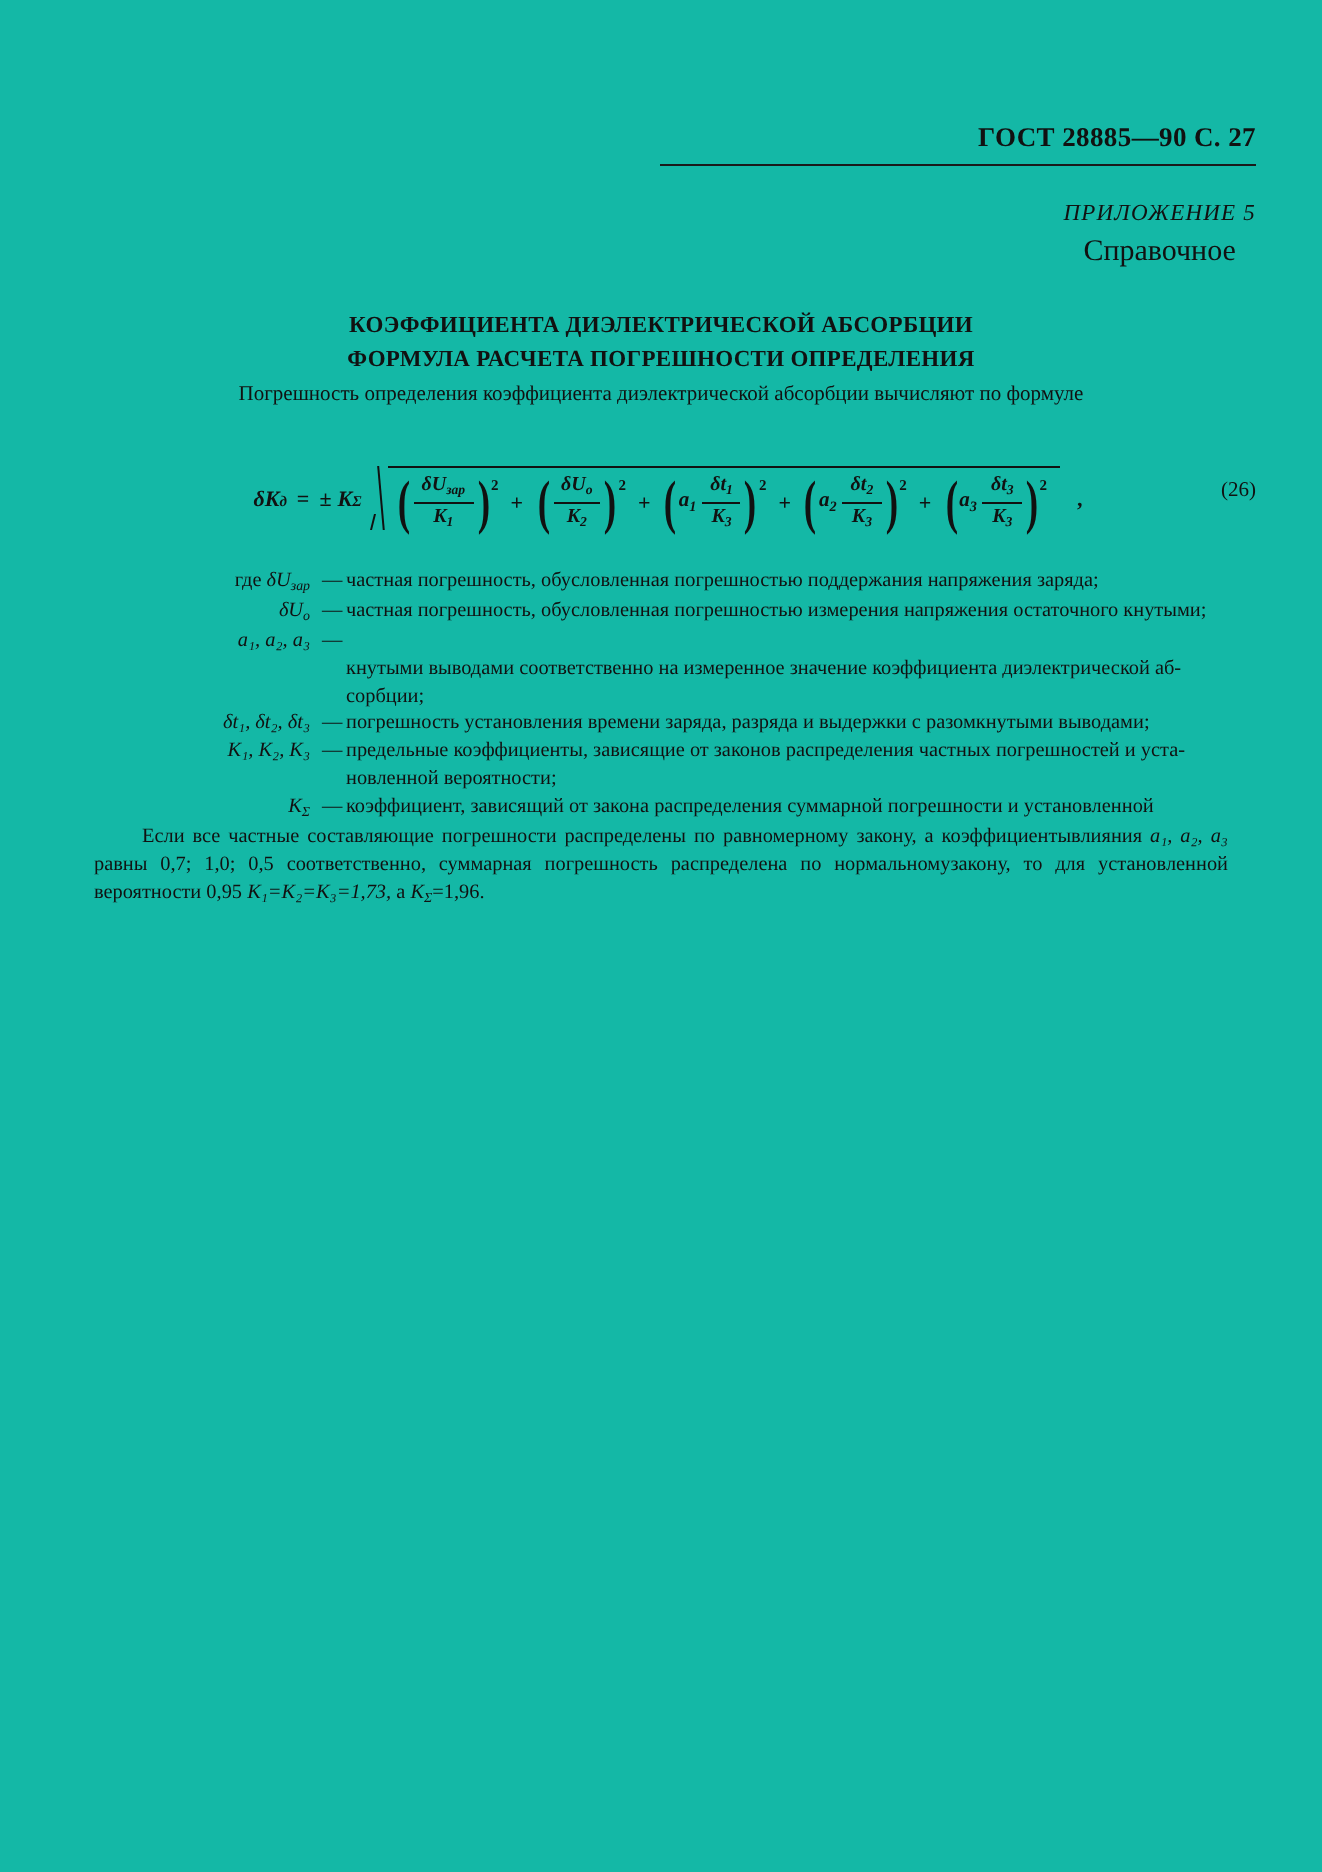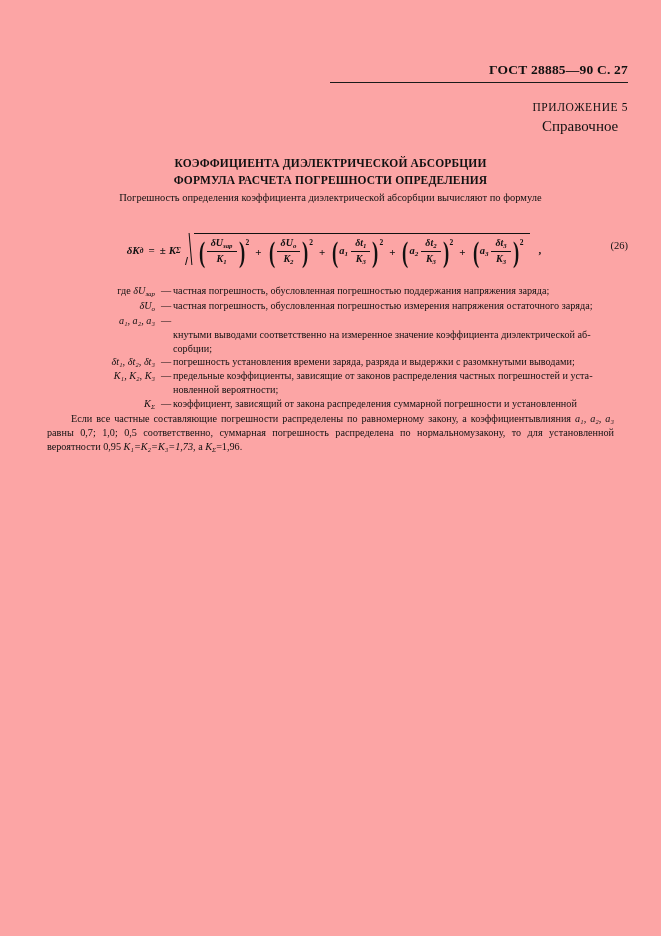--- a/index.html
+++ b/index.html
@@ -15,21 +15,21 @@
     font-family: "Liberation Serif", "DejaVu Serif", serif;
     color: #111111;
     overflow: hidden;
   }
 
   .page {
     position: absolute;
     inset: 0;
     width: 661px;
     height: 936px;
-    background: #fca5a5;
+    background: #14b8a6;
   }
 
   
   .header-rule-wrap {
     position: absolute;
     top: 60px;
     left: 0;
     right: 0;
     text-align: right;
     padding-right: 33px;
@@ -52,20 +52,21 @@
 
   
   .appendix {
     position: absolute;
     top: 100px;
     right: 33px;
     text-align: center;
     line-height: 1.35;
   }
   .appendix .a1 {
+    font-style: italic;
     font-size: 11.5px;
     letter-spacing: 0.6px;
     display: block;
   }
   .appendix .a2 {
     font-size: 15px;
     display: block;
   }
 
   
@@ -367,21 +368,21 @@
 
     <div class="def-row">
       <div class="def-term"><span>где </span><span class="mvar">δU</span><span class="sub">зар</span></div>
       <div class="def-dash">—</div>
       <div class="def-text">частная погрешность, обусловленная погрешностью поддержания напряжения заряда;</div>
     </div>
 
     <div class="def-row">
       <div class="def-term"><span class="mvar">δU</span><span class="sub">о</span></div>
       <div class="def-dash">—</div>
-      <div class="def-text">частная погрешность, обусловленная погрешностью измерения напряжения остаточного заряда;</div>
+      <div class="def-text">частная погрешность, обусловленная погрешностью измерения напряжения остаточного кнутыми;</div>
     </div>
 
     <div class="def-row">
       <div class="def-term"><span class="mvar">a₁, a₂, a₃</span></div>
       <div class="def-dash">—</div>
     </div>
     <div class="def-cont">кнутыми выводами соответственно на измеренное значение коэффициента диэлектрической аб-</div>
     <div class="def-cont">сорбции;</div>
 
     <div class="def-row">

